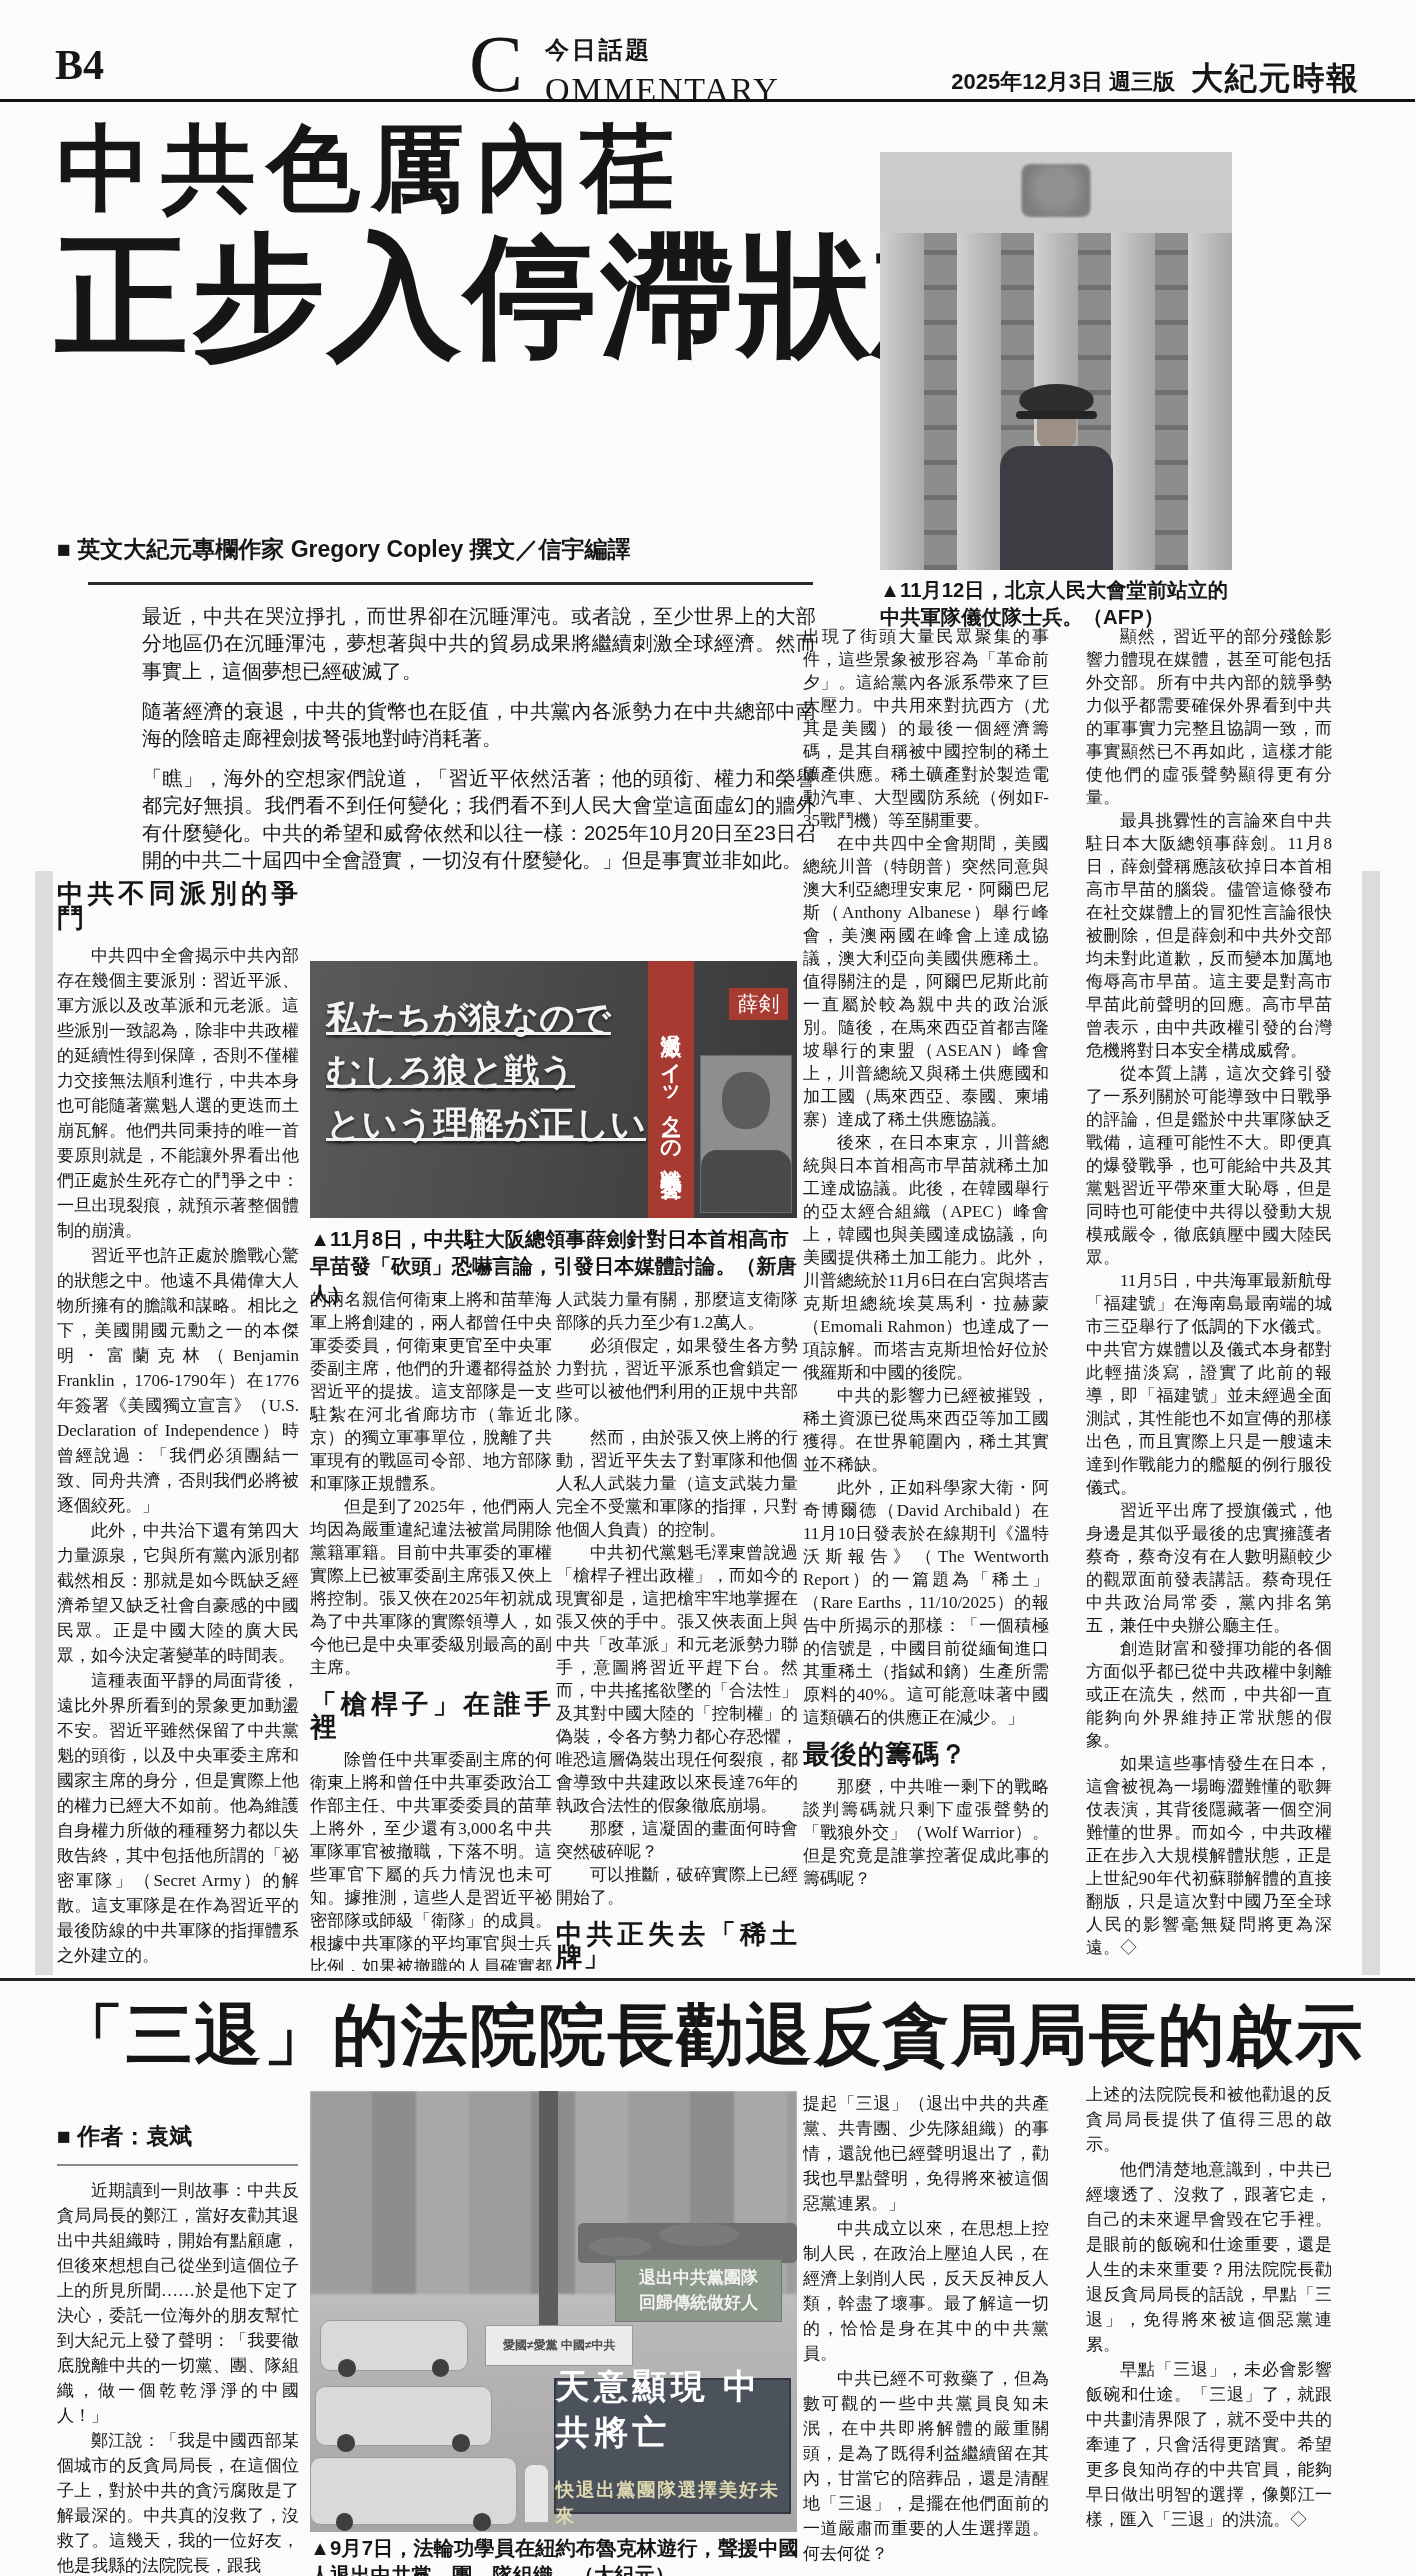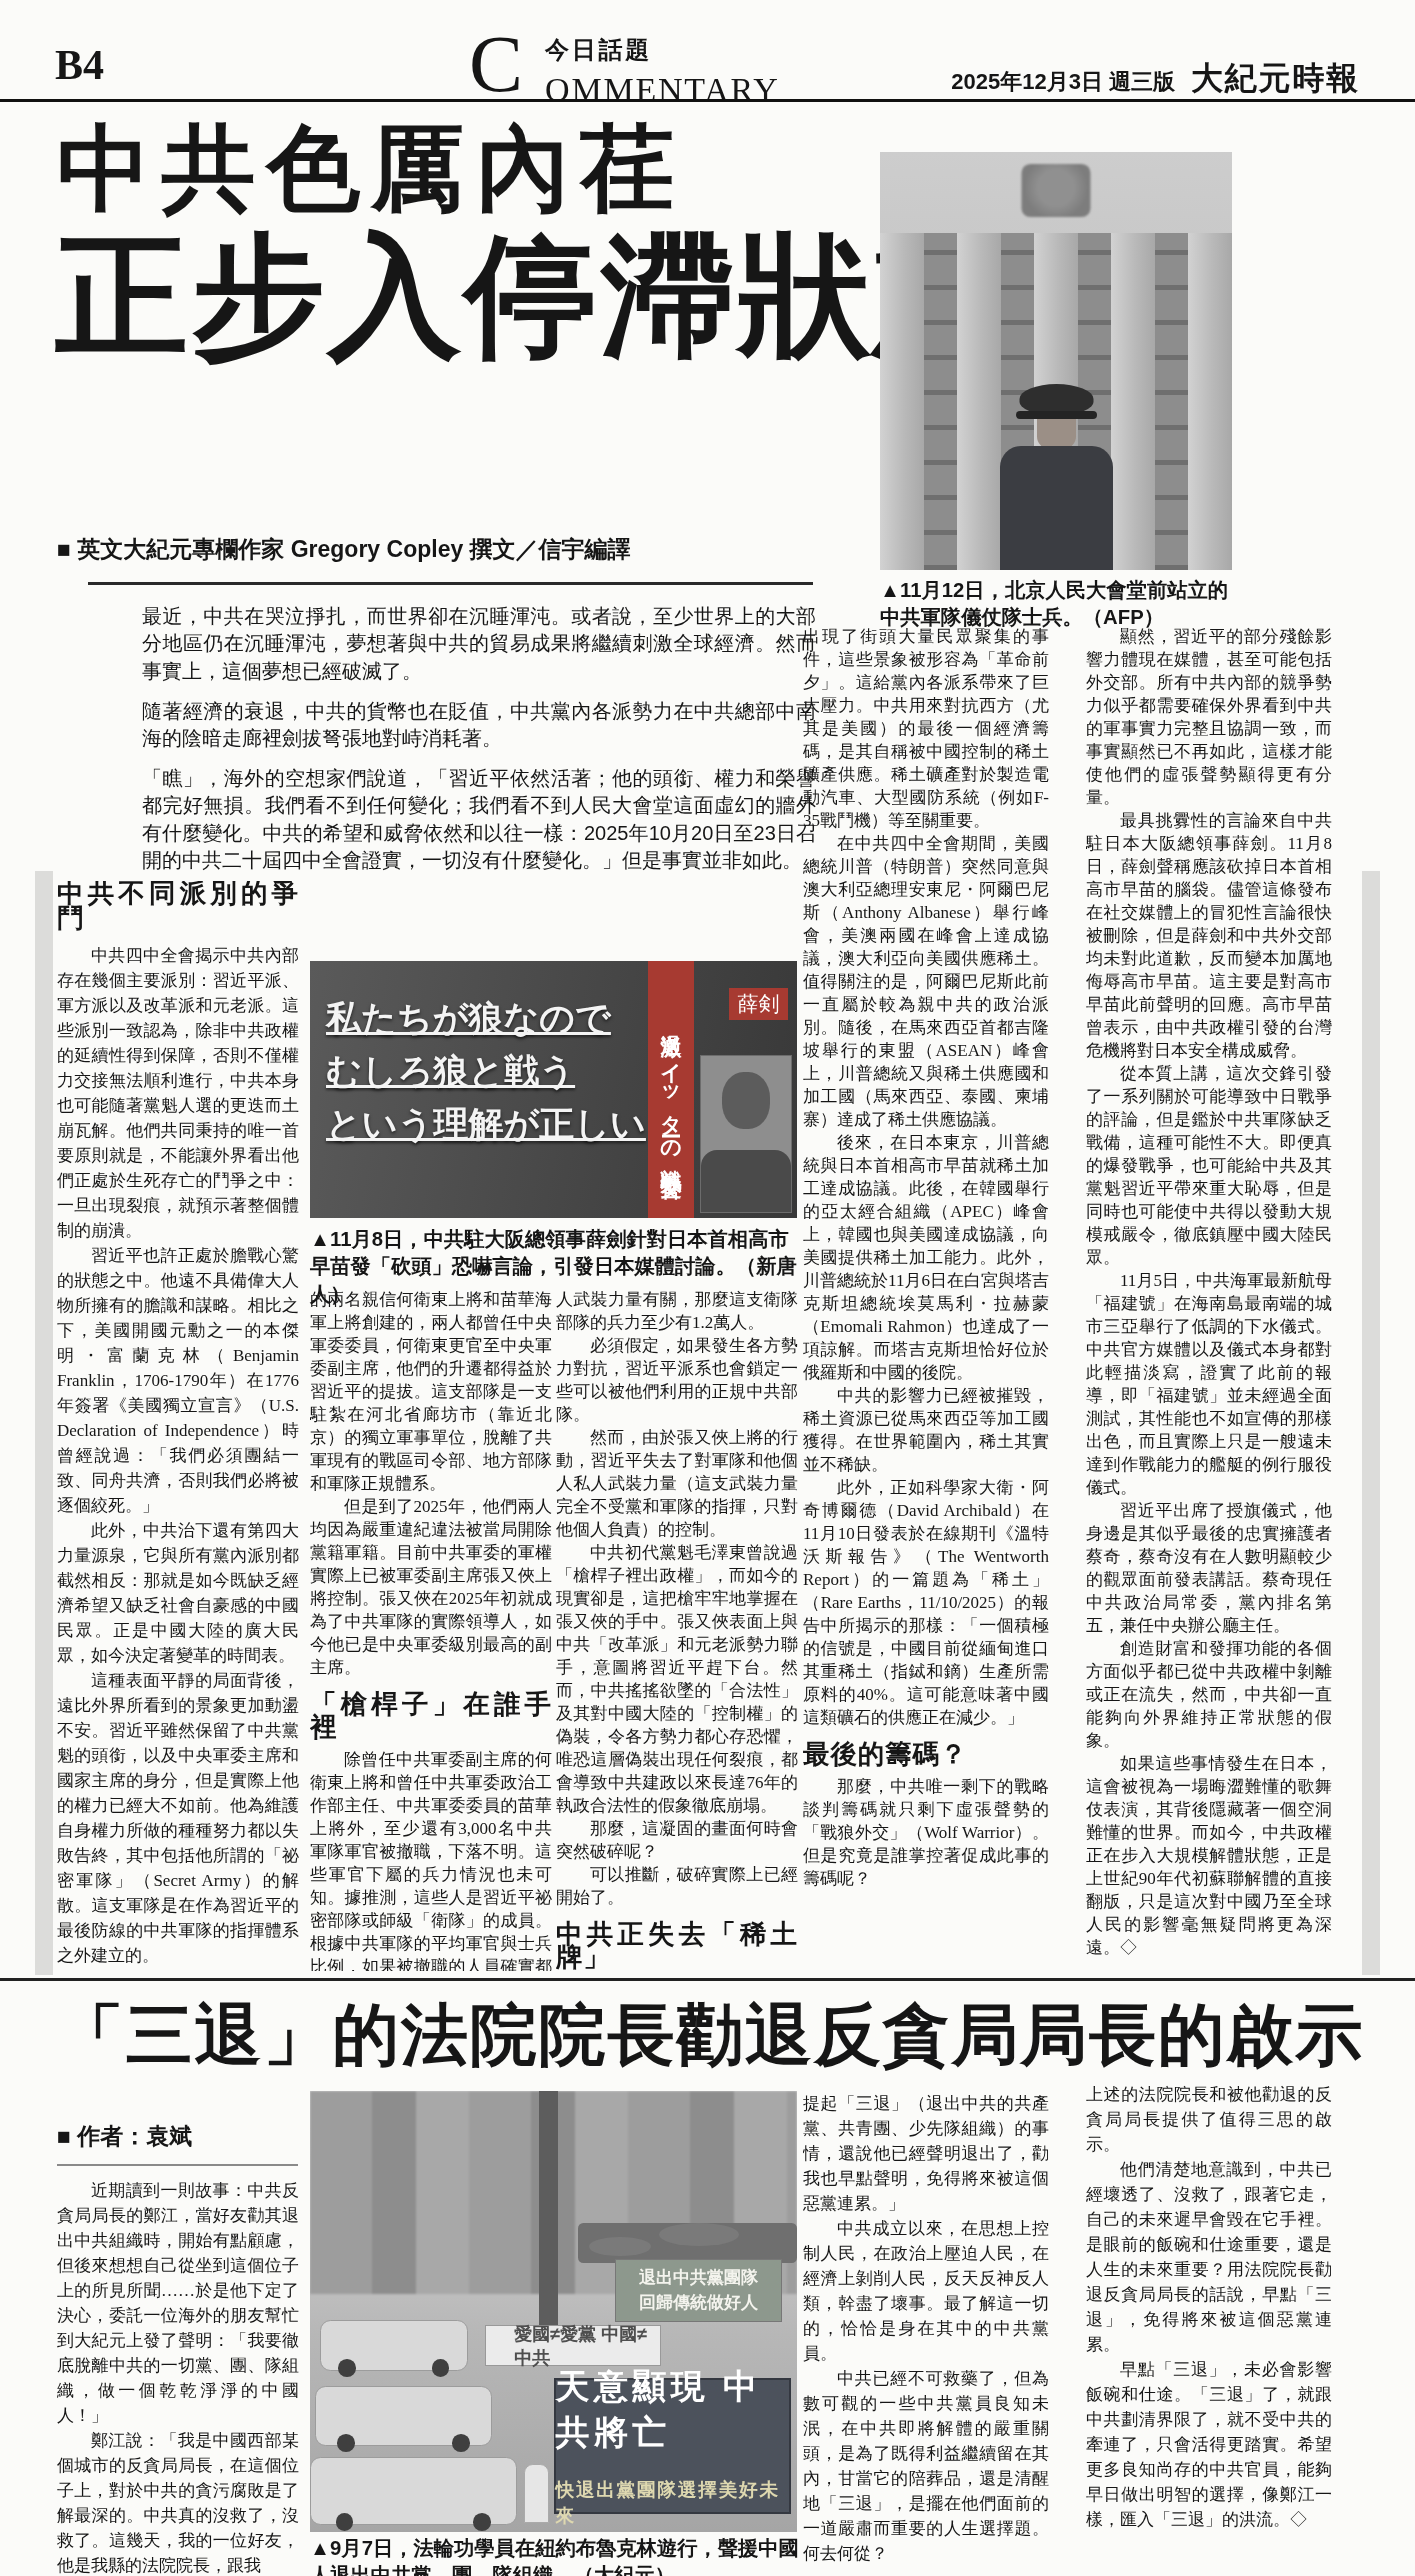--- a/index.html
+++ b/index.html
@@ -98,22 +98,22 @@
   .photo3{position:absolute;left:310px;top:2091px;width:487px;height:441px;overflow:hidden;
         background:linear-gradient(#d8d8d8,#c9c9c9 30%,#b7b7b7 55%,#a5a5a5);}
   .p3-bldg{position:absolute;left:0;top:0;width:100%;height:46%;
         background:repeating-linear-gradient(90deg,#9d9d9d 0 62px,#8d8d8d 62px 106px,#a8a8a8 106px 159px);filter:blur(0.9px);}
   .p3-awning{position:absolute;left:55%;top:30%;width:45%;height:9%;background:#6f6f6f;border-radius:5.3px;filter:blur(0.4px);}
   .p3-tree{position:absolute;left:47%;top:0;width:19.5px;height:62%;background:#5d5d5d;filter:blur(0.4px);}
   .p3-greenbanner{position:absolute;right:3%;top:38%;width:34%;height:14%;background:#8d988d;
         color:#f4f4ee;font-family:"Liberation Sans",sans-serif;font-weight:700;font-size:17px;line-height:1.5;
         display:flex;flex-direction:column;align-items:center;justify-content:center;border:0.9px solid #777;}
   .p3-whitebanner{position:absolute;left:36%;top:53%;width:30%;height:9%;background:#ebebeb;
-        color:#4e4e4e;font-family:"Liberation Sans",sans-serif;font-weight:700;font-size:18px;
-        display:flex;align-items:center;justify-content:center;border:0.9px solid #999;padding-left:28px;}
+        color:#4e4e4e;font-family:"Liberation Sans",sans-serif;font-weight:700;font-size:12px;
+        display:flex;align-items:center;justify-content:center;border:0.9px solid #999;}
   .p3-mainbanner{position:absolute;left:50%;bottom:4%;width:48%;height:30%;background:#4c525c;
         border:2.7px solid #343840;display:flex;flex-direction:column;align-items:center;justify-content:center;gap:21px;}
   .p3-mb1{color:#fff;font-family:"Liberation Sans",sans-serif;font-weight:900;font-size:34px;letter-spacing:4.4px;}
   .p3-mb2{color:#ded8b0;font-family:"Liberation Sans",sans-serif;font-weight:700;font-size:18.6px;letter-spacing:1.8px;}
   .p3-car{position:absolute;background:#d9d9d9;border-radius:10.6px;border:0.9px solid #9c9c9c;}
   .p3-wheel{position:absolute;bottom:-7px;width:17.7px;height:17.7px;background:#3f3f3f;border-radius:50%;}
   .p3-umbrella{position:absolute;background:#7a7a7a;border-radius:50%;filter:blur(0.4px);}
   .p3-person{position:absolute;width:23px;height:57px;background:#e6e6e6;border-radius:8.8px 8.8px 0 0;border:0.9px solid #aaa;}
   .photo3-caption{position:absolute;left:310px;top:2535px;width:490px;
         font-family:"Liberation Sans",sans-serif;font-size:20.3px;font-weight:700;line-height:27.4px;}

